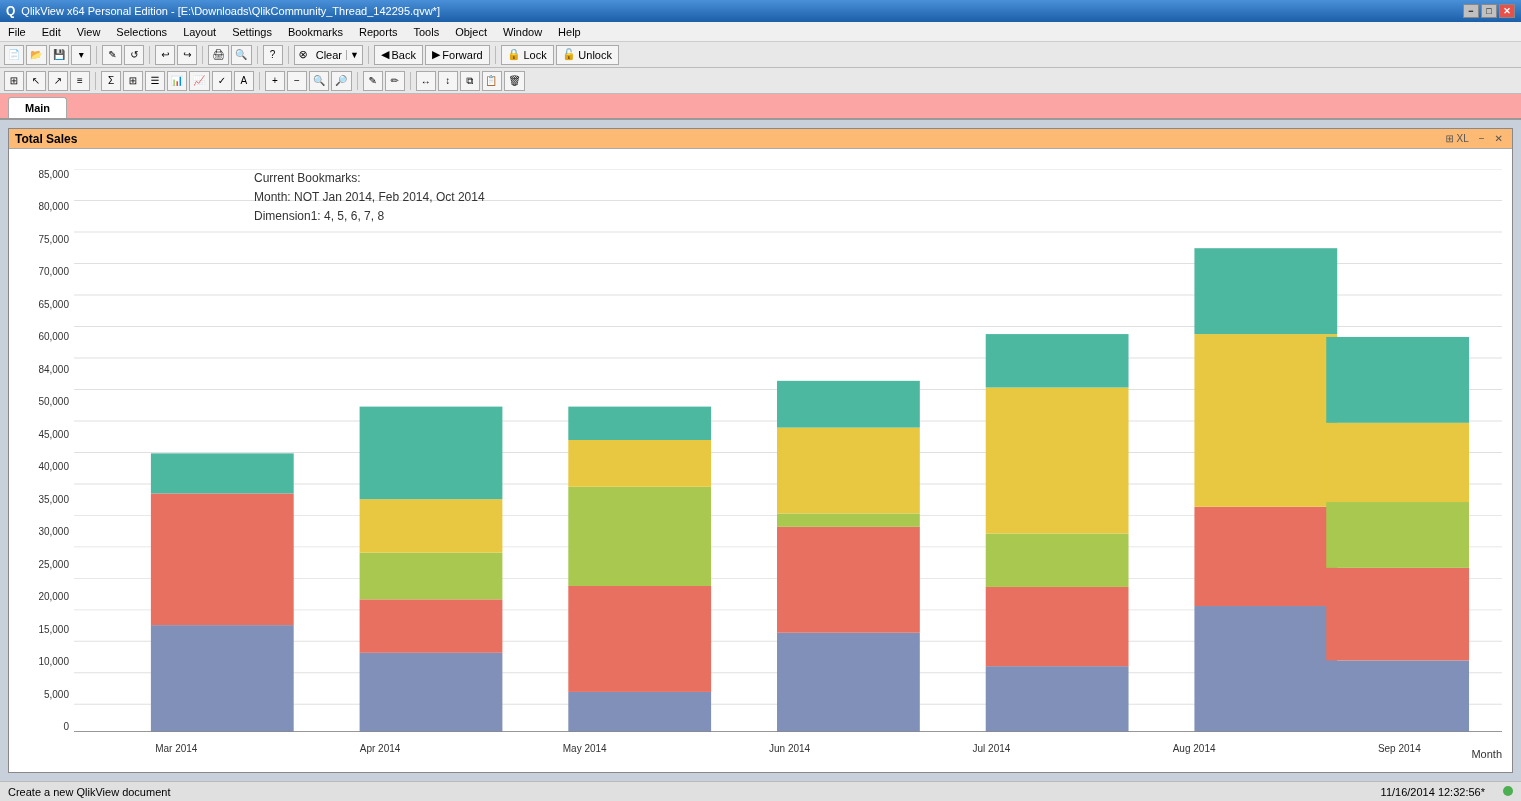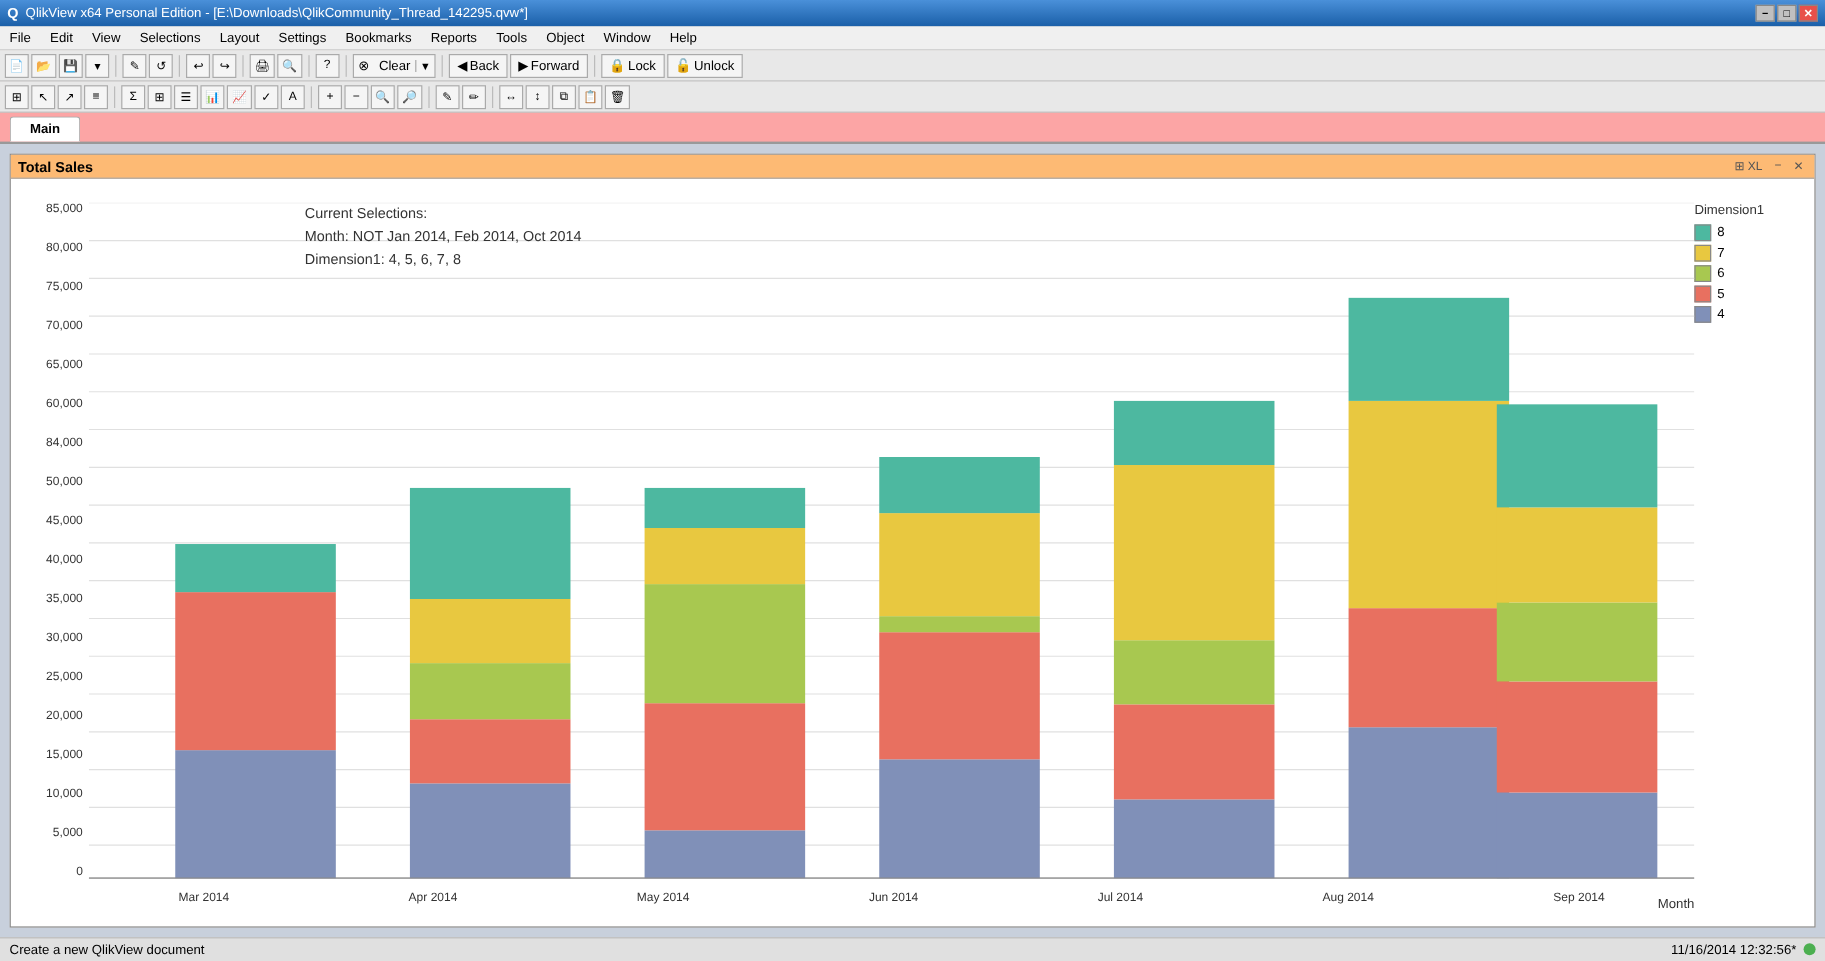--- a/index.html
+++ b/index.html
@@ -204,21 +204,21 @@
       right: 0;
       height: 20px;
       background: #e0e0e0;
       border-top: 1px solid #bbb;
       display: flex;
       align-items: center;
       justify-content: space-between;
       padding: 0 8px;
       font-size: 11px;
     }
-    .status-right { display: flex; gap: 6px; }
+    .status-right { display: flex; gap: 18px; }
     .status-dot {
       width: 10px; height: 10px;
       border-radius: 50%;
       background: #4caf50;
     }
   </style>
 </head>
 <body>
 
 <div id="title-bar">
@@ -360,21 +360,21 @@
         <span>20,000</span>
         <span>15,000</span>
         <span>10,000</span>
         <span>5,000</span>
         <span>0</span>
       </div>
 
       <div id="plot-area" style="flex:1;height:100%;position:relative;padding-bottom:30px;padding-top:10px;">
 
         <div id="selections-text" style="position:absolute;top:10px;left:180px;font-size:12px;color:#333;line-height:1.6;z-index:10;">
-          <div style="font-weight:normal;">Current Selections:</div>
+          <div style="font-weight:normal;">Current Bookmarks:</div>
           <div>Month: NOT Jan 2014, Feb 2014, Oct 2014</div>
           <div>Dimension1: 4, 5, 6, 7, 8</div>
         </div>
 
         <svg id="bars-svg" style="position:absolute;top:10px;left:0;right:0;bottom:30px;width:100%;height:calc(100% - 40px);" viewBox="0 0 1300 590" preserveAspectRatio="none">
 
           <line x1="0" y1="0" x2="1300" y2="0" stroke="#e0e0e0" stroke-width="1"></line>
           <line x1="0" y1="33" x2="1300" y2="33" stroke="#e0e0e0" stroke-width="1"></line>
           <line x1="0" y1="66" x2="1300" y2="66" stroke="#e0e0e0" stroke-width="1"></line>
           <line x1="0" y1="99" x2="1300" y2="99" stroke="#e0e0e0" stroke-width="1"></line>
@@ -444,43 +444,20 @@
           <span style="font-size:10px;color:#333;text-align:center;">Jul 2014</span>
           <span style="font-size:10px;color:#333;">Aug 2014</span>
           <span style="font-size:10px;color:#333;text-align:center;">Sep 2014</span>
         </div>
 
         <div style="position:absolute;bottom:2px;right:0;font-size:11px;color:#333;">
           <span>Month</span>
         </div>
       </div>
 
-      <div id="legend" style="width:90px;padding-top:10px;font-size:11px;padding-right:5px;">
-        <div style="font-size:11px;margin-bottom:6px;color:#333;">Dimension1</div>
-        <div class="legend-item">
-          <div class="legend-color" style="background:#4db8a0;"></div>
-          <span>8</span>
-        </div>
-        <div class="legend-item">
-          <div class="legend-color" style="background:#e8c840;"></div>
-          <span>7</span>
-        </div>
-        <div class="legend-item">
-          <div class="legend-color" style="background:#a8c850;"></div>
-          <span>6</span>
-        </div>
-        <div class="legend-item">
-          <div class="legend-color" style="background:#e87060;"></div>
-          <span>5</span>
-        </div>
-        <div class="legend-item">
-          <div class="legend-color" style="background:#8090b8;"></div>
-          <span>4</span>
-        </div>
-      </div>
 
     </div>
   </div>
 
 </div>
 
 <div id="status-bar">
   <span>Create a new QlikView document</span>
   <div class="status-right">
     <span>11/16/2014 12:32:56*</span>

